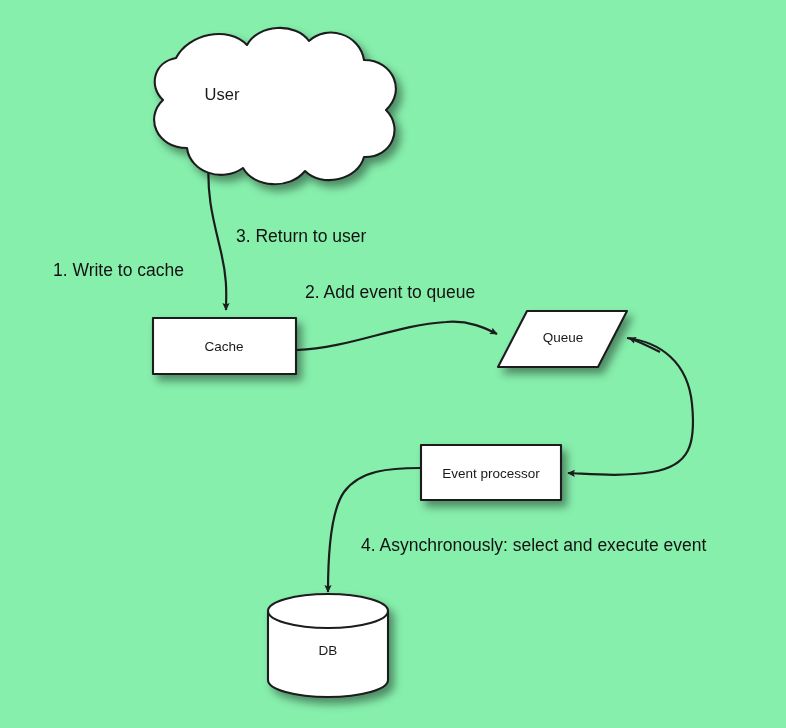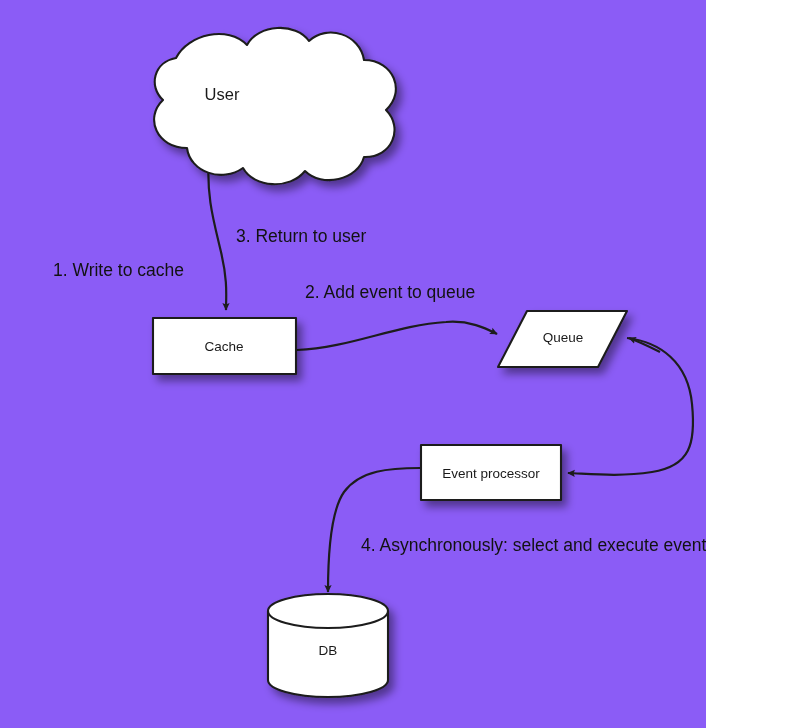--- a/index.html
+++ b/index.html
@@ -6,23 +6,23 @@
     margin: 0;
     padding: 0;
     background: #ffffff;
   }
   body {
     font-family: "Liberation Sans", sans-serif;
     color: #1a1a1a;
   }
   #canvas {
     position: relative;
-    width: 706px;
+    width: 786px;
     height: 728px;
-    background: #8b5cf6;
+    background: #86efac;
     overflow: hidden;
   }
   #diagram-svg {
     position: absolute;
     left: 0;
     top: 0;
     width: 786px;
     height: 728px;
   }
   .node-label {

